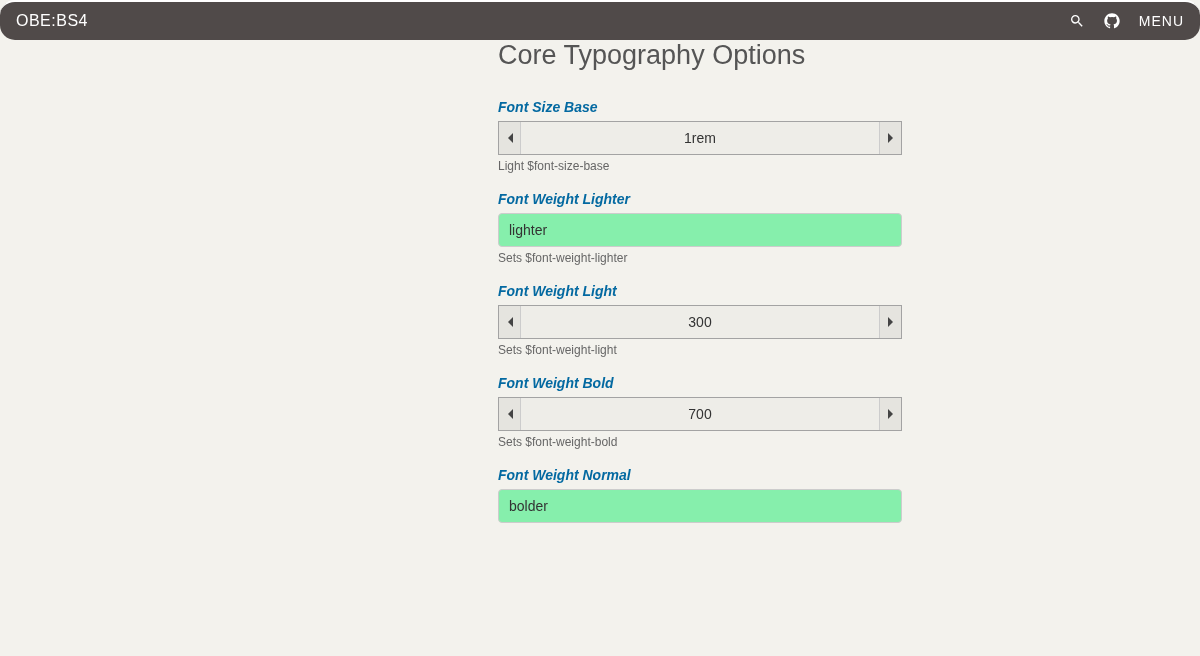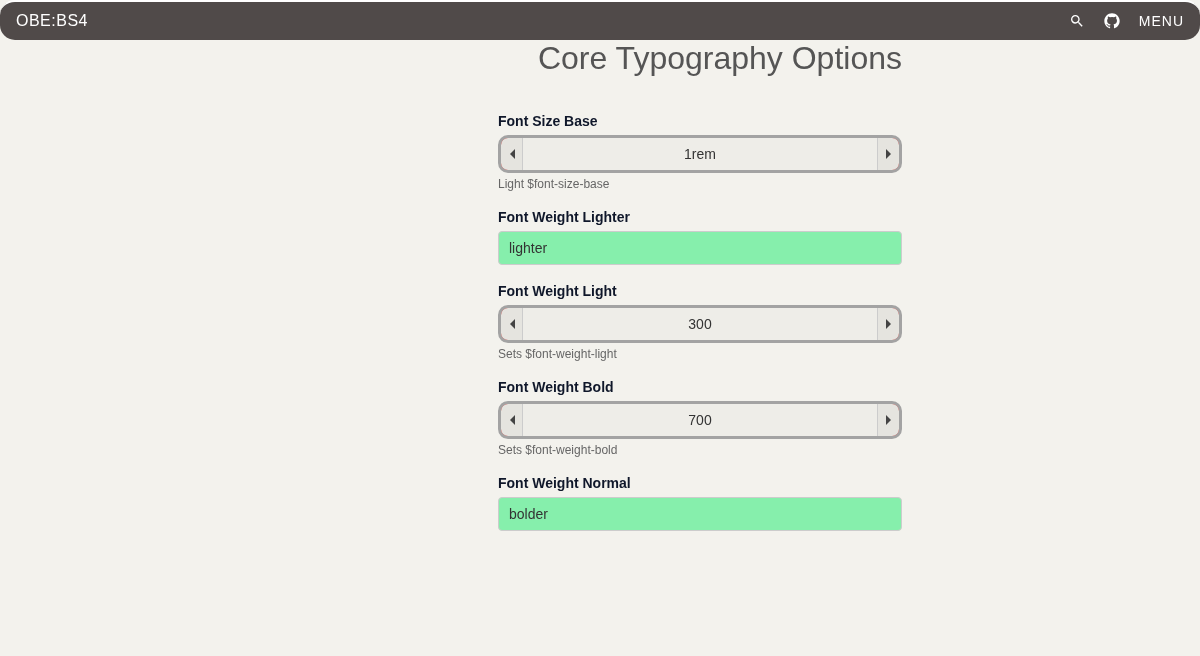--- a/index.html
+++ b/index.html
@@ -43,42 +43,42 @@
       width: 16px;
       height: 16px;
       fill: #fff;
     }
     .menu-text {
       font-size: 14px;
       letter-spacing: 1px;
       cursor: pointer;
     }
     .page-title {
-      font-size: 32px;
+      font-size: 27px;
       font-weight: 400;
       color: #555;
       line-height: 1.15;
-      margin-bottom: 36px;
-      text-align: right;
+      margin-bottom: 28px;
     }
     .form-group {
       margin-bottom: 18px;
     }
     .form-label {
       display: block;
       font-weight: 700;
       font-size: 14px;
-      color: #0f172a;
+      color: #0369a1;
       margin-bottom: 6px;
+      font-style: italic;
     }
     .stepper {
       display: flex;
       width: 100%;
-      border: 3px solid #a3a3a3;
-      border-radius: 10px;
+      border: 1px solid #a3a3a3;
+      border-radius: 0;
       overflow: hidden;
       background: #b91c1c;
     }
     .stepper-btn {
       width: 22px;
       flex-shrink: 0;
       background: #e5e4df;
       border: none;
       display: flex;
       align-items: center;
@@ -169,20 +169,21 @@
               <path d="M1 1l5 5-5 5V1z"></path>
             </svg>
         </button>
       </div>
       <div class="help-text">Light $font-size-base</div>
     </div>
 
     <div class="form-group">
       <label class="form-label">Font Weight Lighter</label>
       <input class="text-input" value="lighter" style="">
+      <div class="help-text">Sets $font-weight-lighter</div>
     </div>
 
     <div class="form-group">
       <label class="form-label">Font Weight Light</label>
       <div class="stepper">
         <button class="stepper-btn stepper-btn-left">
           <svg viewBox="0 0 8 12">
               <path d="M7 1L2 6l5 5V1z"></path>
             </svg>
         </button>

